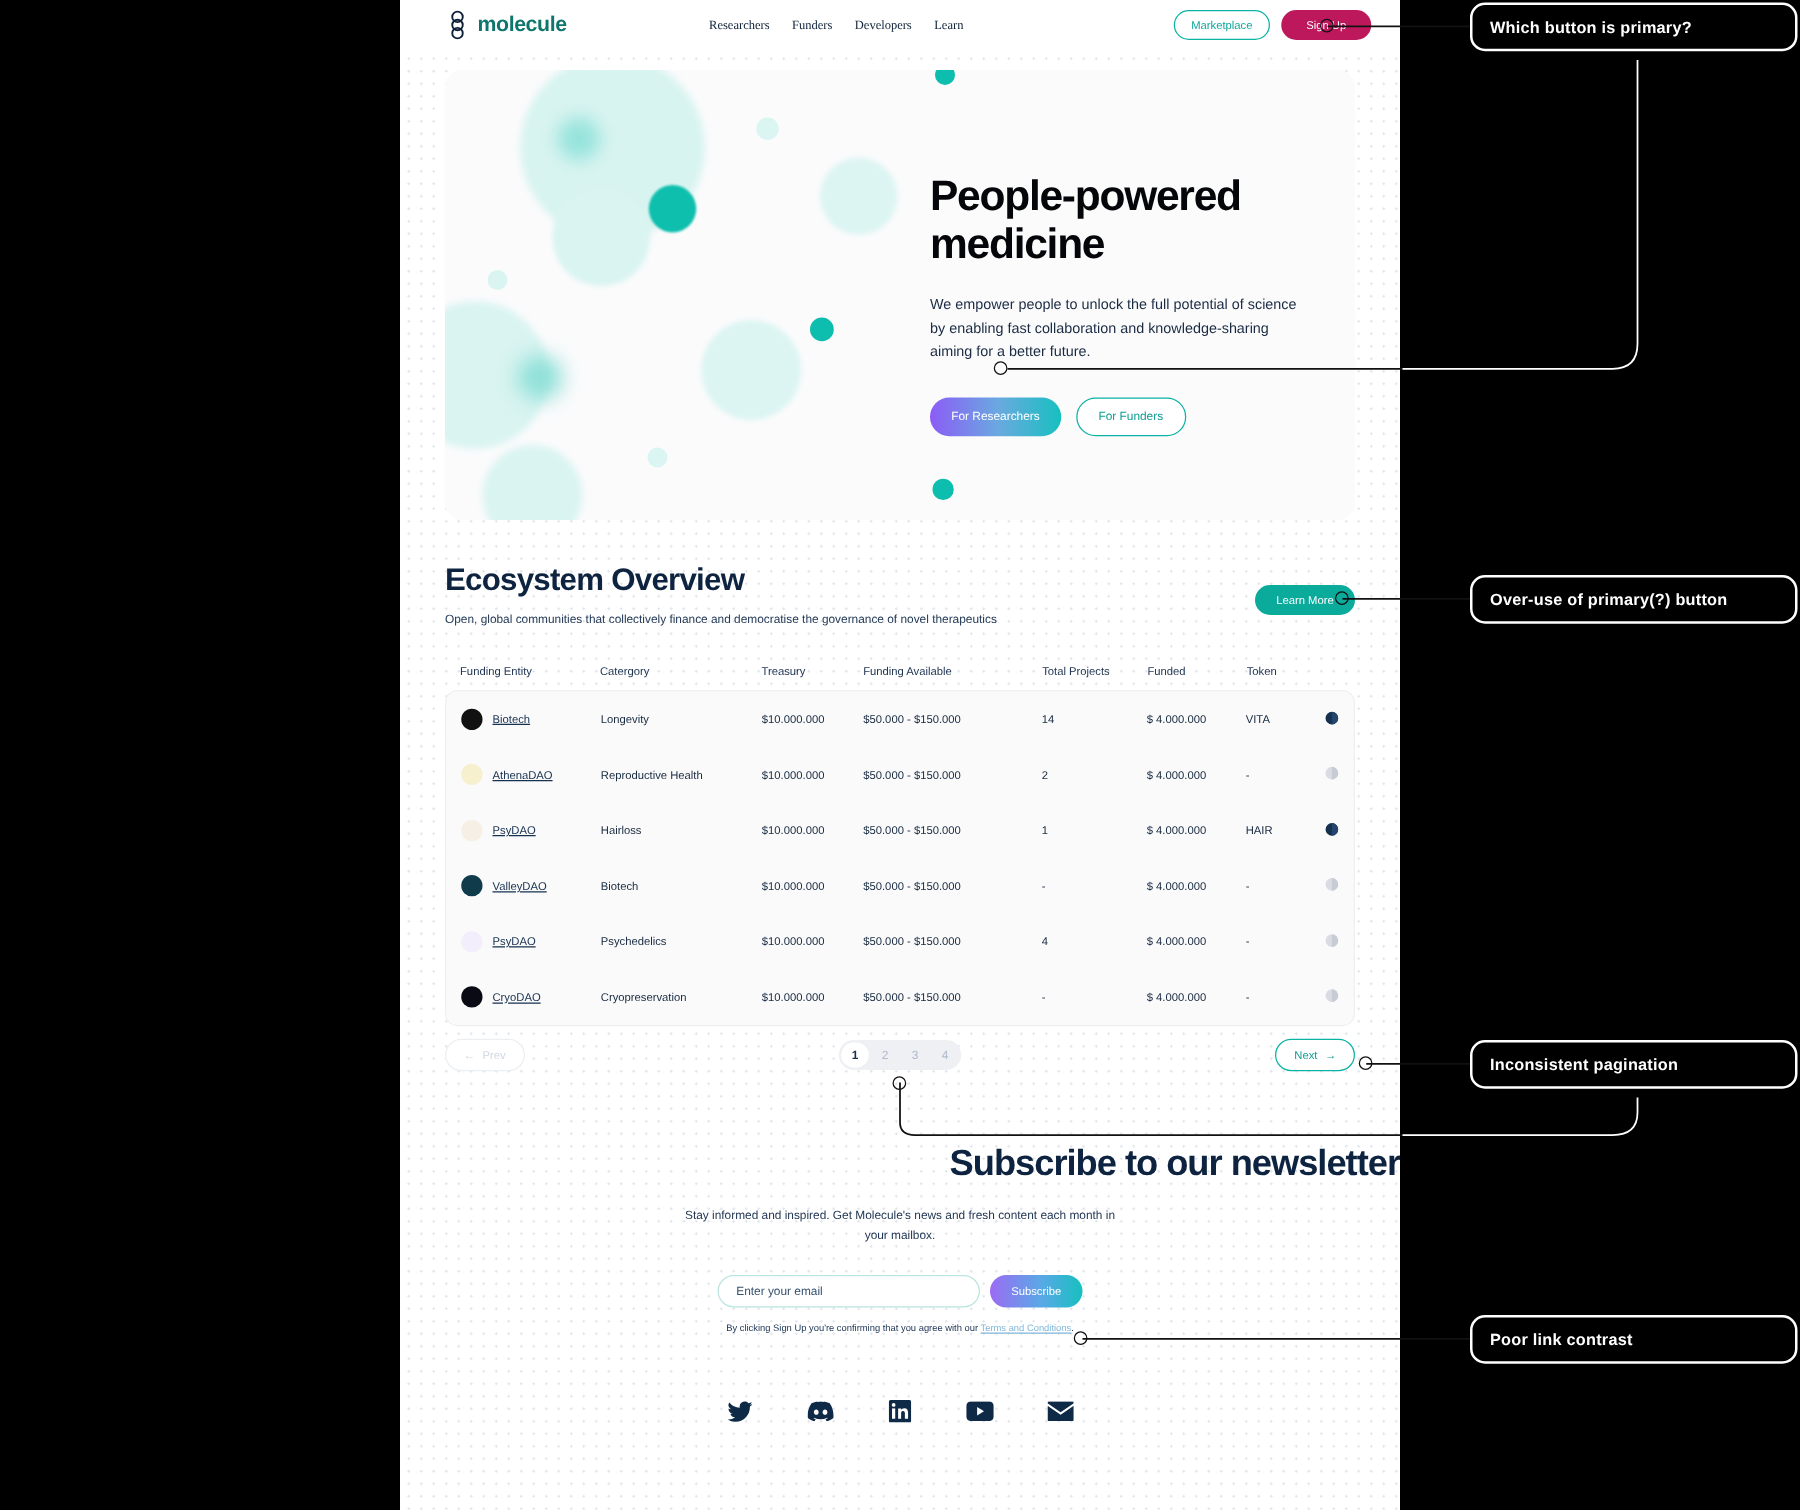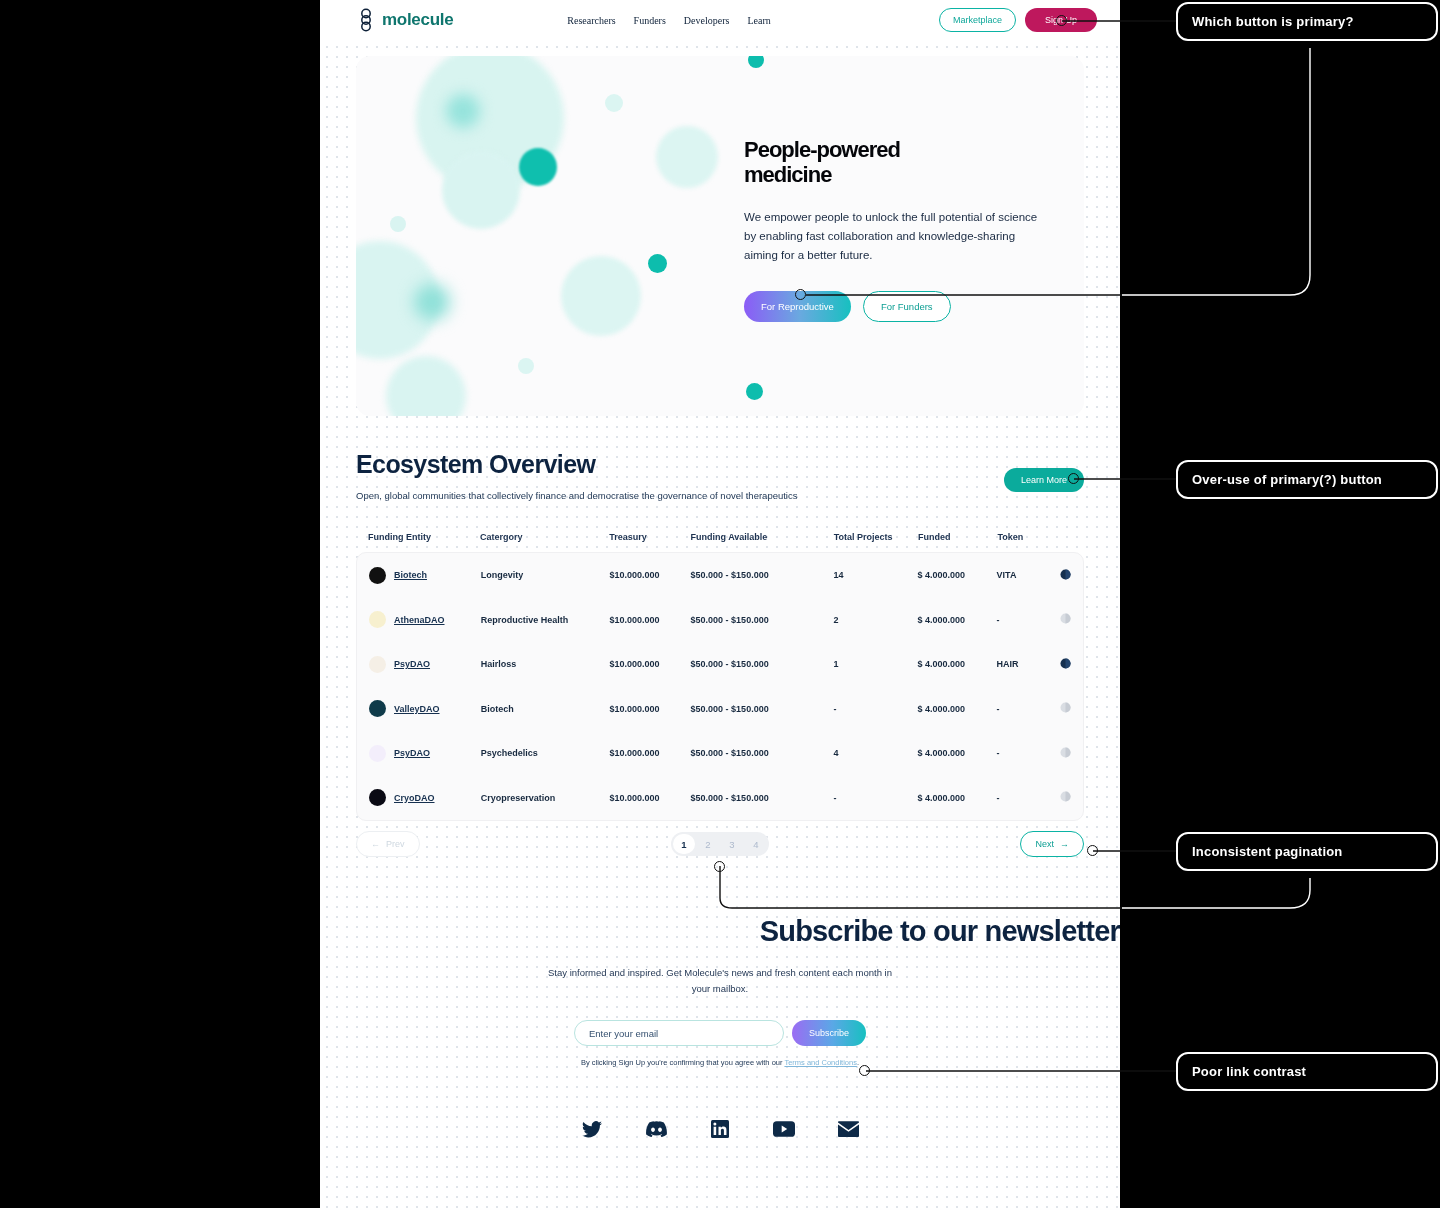--- a/index.html
+++ b/index.html
@@ -46,21 +46,21 @@
   }
 
   
   .hero {
     position: absolute; left: 36px; top: 56px; width: 728px; height: 360px;
     background: #fbfbfc; border-radius: 14px; overflow: hidden;
   }
   .bubble { position: absolute; border-radius: 50%; }
   .hero-copy { position: absolute; left: 388px; top: 82px; width: 320px; }
   .hero-title {
-    font-size: 22px; line-height: 1.12; font-weight: 700;
+    font-size: 34px; line-height: 1.12; font-weight: 700;
     color: #05060a; letter-spacing: -1px;
   }
   .hero-sub {
     margin-top: 21px; font-size: 11.5px; line-height: 1.65; color: #1a2a42; max-width: 305px;
   }
   .hero-btns { margin-top: 26px; display: flex; gap: 12px; }
   .btn-gradient {
     font-size: 9.5px; color: #fff; border: none; border-radius: 20px;
     padding: 9px 17px; cursor: pointer;
     background: linear-gradient(90deg,#8b5cf6 0%,#6aa9e0 52%,#17c0c0 100%);
@@ -73,21 +73,21 @@
   
   .eco { position: absolute; left: 36px; top: 450px; width: 728px; }
   .eco-head { display: flex; justify-content: space-between; align-items: flex-start; }
   .eco-title { font-size: 25px; font-weight: 700; color: #0d2340; letter-spacing: -0.6px; }
   .eco-sub { margin-top: 11px; font-size: 9.5px; color: #233a57; }
   .btn-learn {
     font-size: 9px; color: #fff; background: #0bab9c; border: none;
     border-radius: 20px; padding: 7px 17px; cursor: pointer; margin-top: 18px;
   }
 
-  .tbl { margin-top: 31px; width: 728px; font-weight: bold; }
+  .tbl { margin-top: 31px; width: 728px; }
   .thead, .trow { display: flex; align-items: center; }
   .thead { padding: 0 12px 10px 12px; }
   .thead div { font-size: 9px; color: #1d3250; }
   .tbody { background: #fafafb; border-radius: 10px; border: 1px solid #f0f0f2; }
   .trow { height: 44.5px; padding: 0 12px; }
   .trow td, .trow div { font-size: 9px; color: #17293f; }
 
   .c-ent  { width: 117px; display: flex; align-items: center; gap: 8px; }
   .c-cat  { width: 135px; }
   .c-tre  { width: 85px; }
@@ -194,21 +194,21 @@
       <div class="bubble" style="left:30px;top:300px;width:80px;height:80px;background:#d9f4f1;filter:blur(3px);"></div>
       <div class="bubble" style="left:392px;top:-4px;width:16px;height:16px;background:#0dbdad;"></div>
       <div class="bubble" style="left:390px;top:327px;width:17px;height:17px;background:#0dbdad;"></div>
     </div>
     <div class="hero-copy">
       <div class="hero-title">
         <span>People-powered</span><br><span>medicine</span>
       </div>
       <div class="hero-sub">We empower people to unlock the full potential of science by enabling fast collaboration and knowledge-sharing aiming for a better future.</div>
       <div class="hero-btns">
-        <button class="btn-gradient">For Reproductive</button>
+        <button class="btn-gradient">For Researchers</button>
         <button class="btn-outline">For Funders</button>
       </div>
     </div>
   </div>
 
   <div class="eco">
     <div class="eco-head">
       <div>
         <div class="eco-title">Ecosystem Overview</div>
         <div class="eco-sub">Open, global communities that collectively finance and democratise the governance of novel therapeutics</div>

